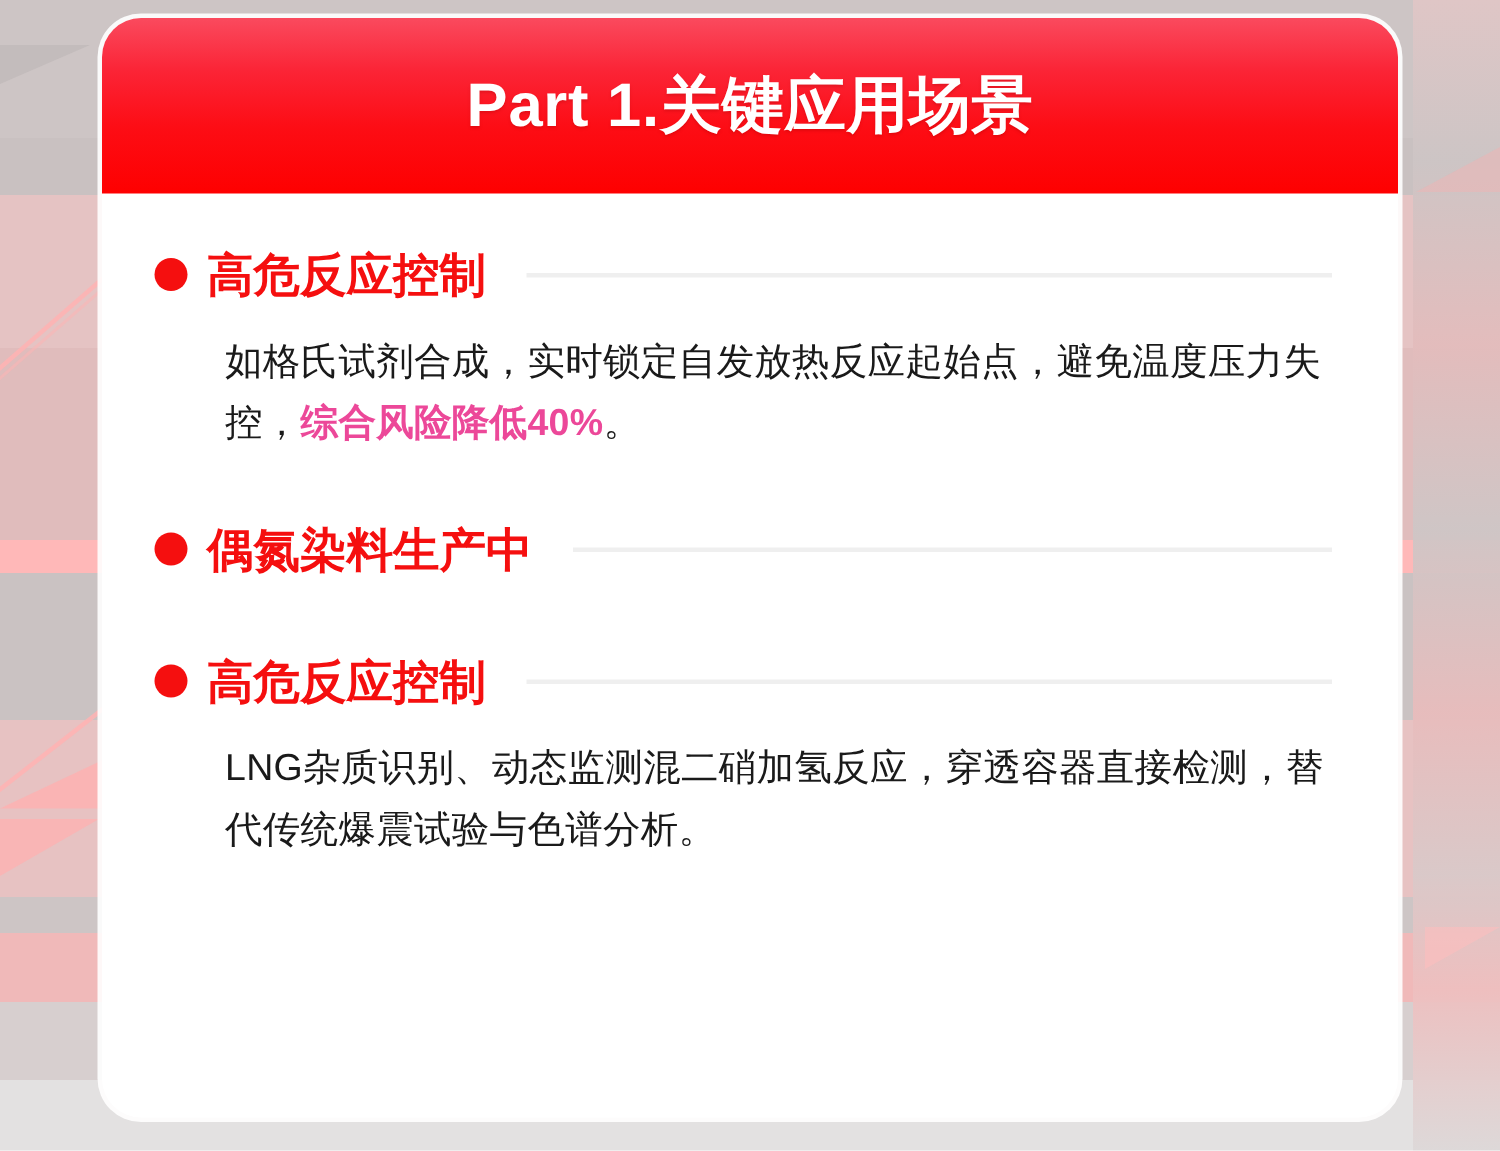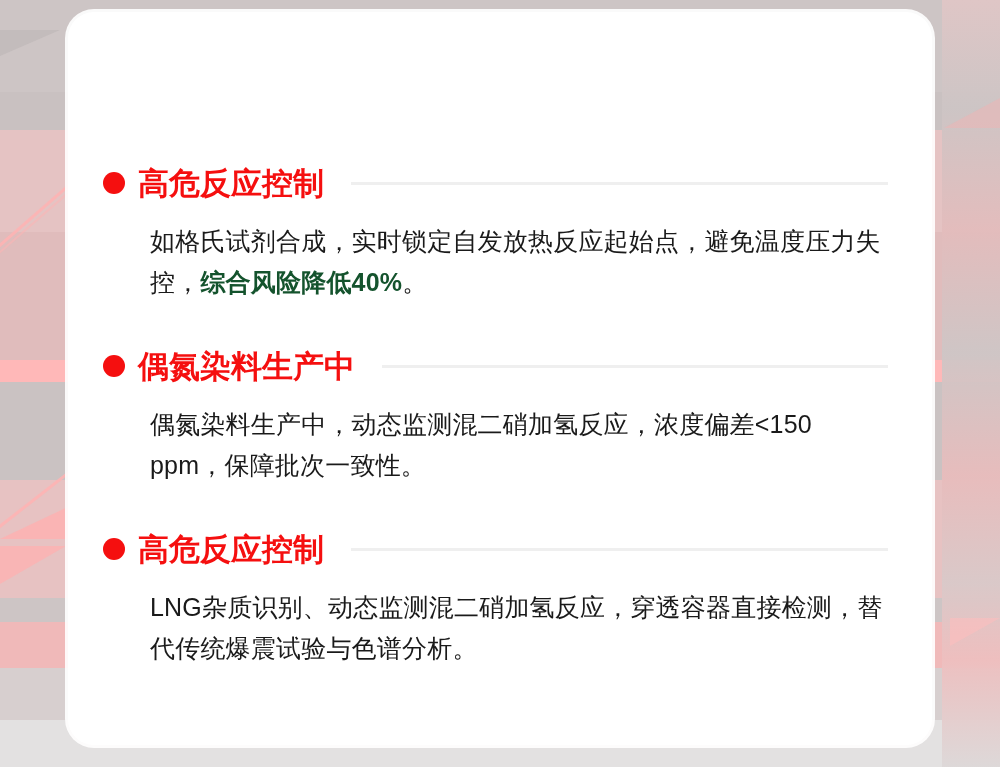--- a/index.html
+++ b/index.html
@@ -112,21 +112,21 @@
   .sec-body {
     margin-left: 47px;
     margin-top: 14px;
     font-size: 25px;
     line-height: 1.62;
     color: #1a1a1a;
     letter-spacing: .2px;
     max-width: 742px;
   }
   .hl {
-    color: #14532d;
+    color: #ec4899;
     font-weight: bold;
   }
 
   .gap-1 { height: 34px; }
   .gap-2 { height: 34px; }
 </style>
 </head>
 <body>
 
 <div id="bg">
@@ -152,20 +152,23 @@
   <div class="tri" style="left:0;top:505px;border-left:72px solid transparent;border-bottom:34px solid #ffb0b0;opacity:.8;"></div>
   <div class="tri" style="left:0;top:546px;border-right:66px solid transparent;border-top:38px solid #ffb0b0;opacity:.75;"></div>
   <div class="tri" style="left:0;top:30px;border-right:60px solid transparent;border-top:26px solid #bdb5b5;opacity:.6;"></div>
 
   <div class="tri" style="right:0;top:98px;border-left:56px solid transparent;border-bottom:30px solid #f0b4b4;opacity:.5;"></div>
   <div class="tri" style="right:0;top:618px;border-right:50px solid transparent;border-top:28px solid #ffbdbd;opacity:.55;"></div>
 </div>
 
 <div id="card">
 
+  <div id="banner">
+    <div id="banner-title">Part 1.关键应用场景</div>
+  </div>
 
   <div id="content">
 
     <div class="section">
       <div class="sec-head">
         <span class="dot"></span>
         <span class="sec-title">高危反应控制</span>
         <span class="rule"></span>
       </div>
       <div class="sec-body">
@@ -174,23 +177,20 @@
     </div>
 
     <div class="gap-1"></div>
 
     <div class="section">
       <div class="sec-head">
         <span class="dot"></span>
         <span class="sec-title">偶氮染料生产中</span>
         <span class="rule"></span>
       </div>
-      <div class="sec-body">
-        <span>偶氮染料生产中，动态监测混二硝加氢反应，浓度偏差&lt;150 ppm，保障批次一致性。</span><span class="hl"></span><span></span>
-      </div>
     </div>
 
     <div class="gap-2"></div>
 
     <div class="section">
       <div class="sec-head">
         <span class="dot"></span>
         <span class="sec-title">高危反应控制</span>
         <span class="rule"></span>
       </div>

